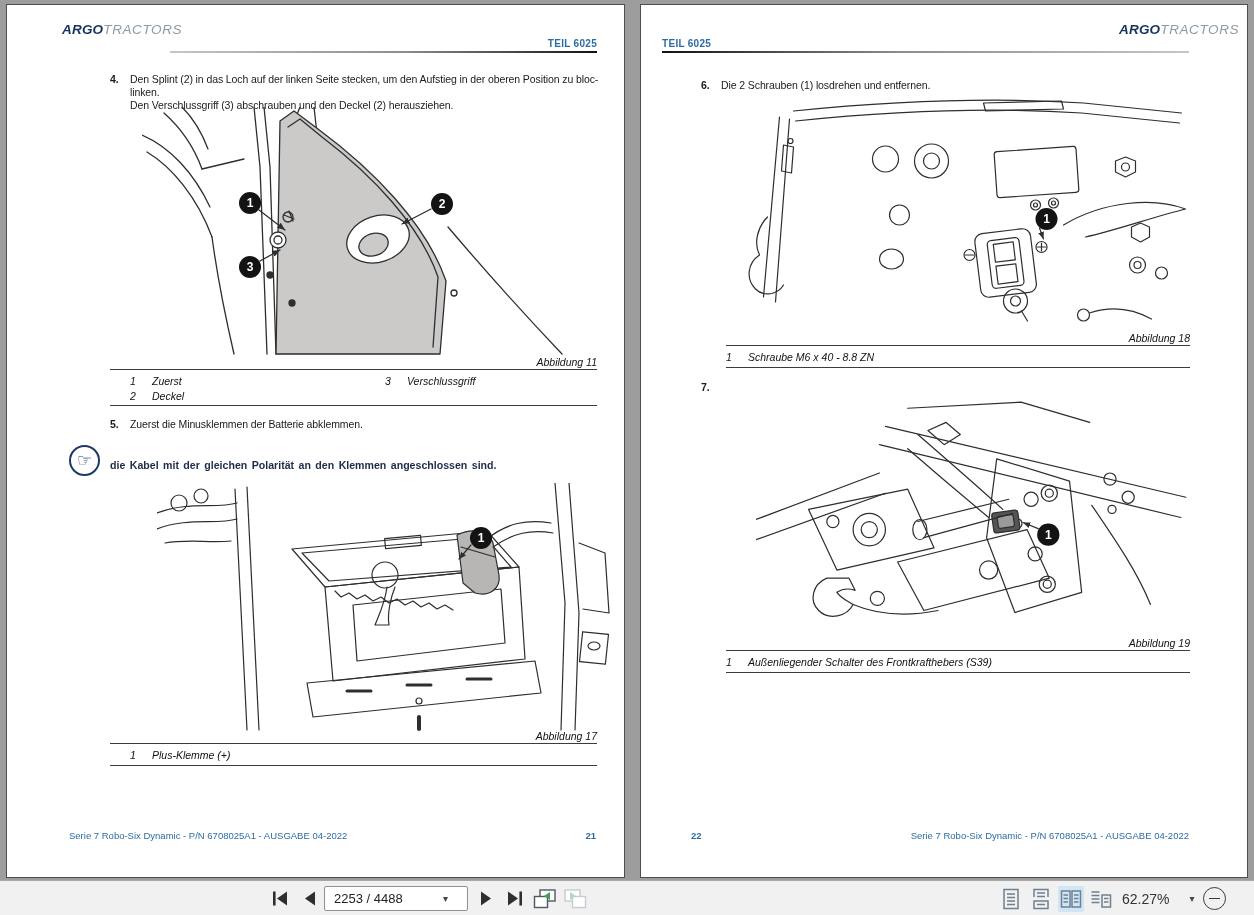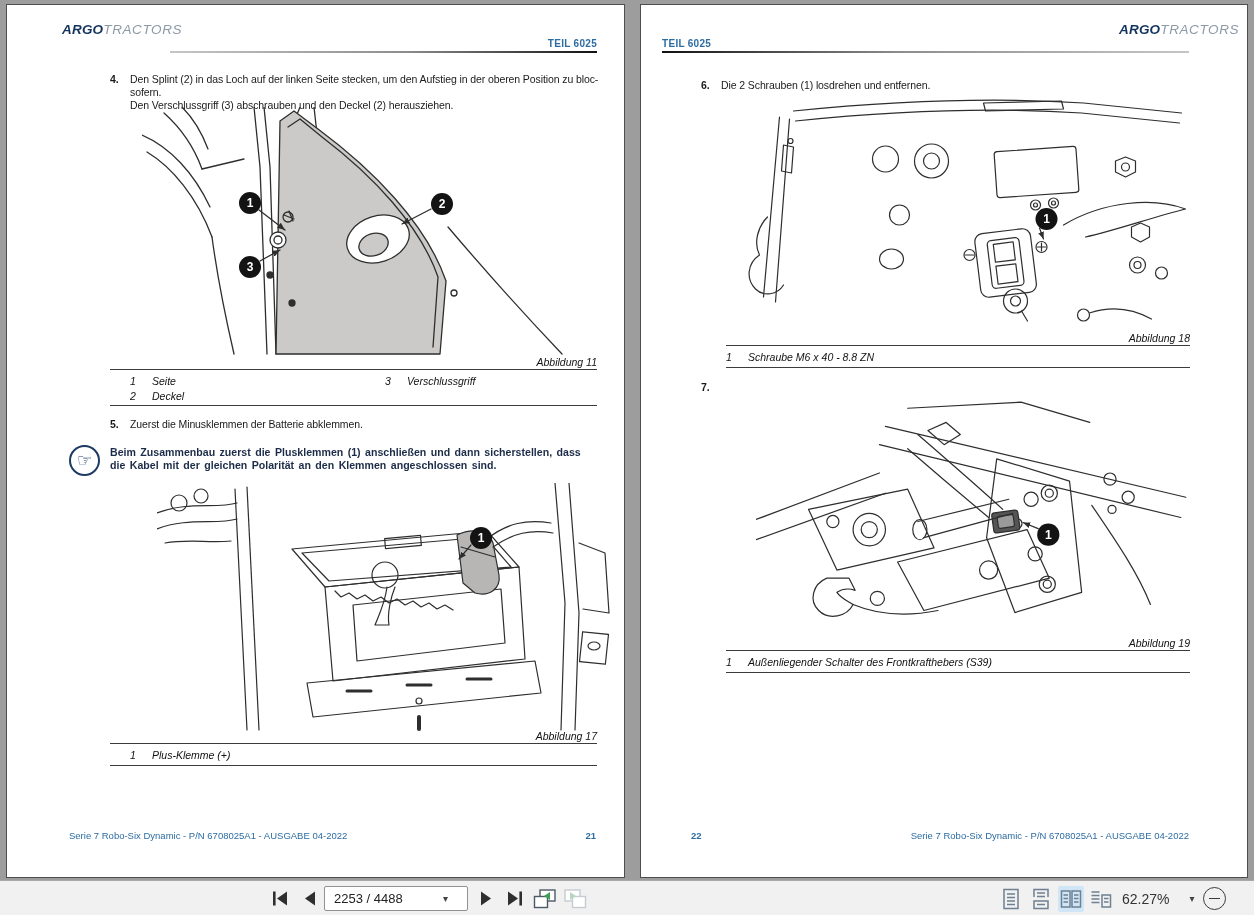--- a/index.html
+++ b/index.html
@@ -52,21 +52,21 @@
         <circle cx="30" cy="14" r="3" fill="#5d6b60"></circle>
         <path d="M2,17 C14,15 28,15 38,17" stroke="#9aa5ad" stroke-width="1" fill="none"></path>
       </svg>
       <div class="brand-word"><span class="brand-bold">ARGO</span><span class="brand-light">TRACTORS</span></div>
     </div>
     <div class="abs section-label" style="right:27px;top:33px">TEIL 6025</div>
     <div class="hdr-rule-l" style="left:163px;right:27px;top:46px"></div>
 
     <div class="abs body-text step-num" style="left:103px;top:68px">4.</div>
     <div class="abs body-text" style="left:123px;top:68px">Den Splint (2) in das Loch auf der linken Seite stecken, um den Aufstieg in der oberen Position zu bloc-</div>
-    <div class="abs body-text" style="left:123px;top:81px">sofern.</div>
+    <div class="abs body-text" style="left:123px;top:81px">linken.</div>
     <div class="abs body-text" style="left:123px;top:94px">Den Verschlussgriff (3) abschrauben und den Deckel (2) herausziehen.</div>
 
     <svg class="abs" style="left:135px;top:102px" width="460" height="248" viewBox="0 0 460 248">
       <defs>
           <marker id="ah16" markerWidth="7" markerHeight="6" refX="6" refY="2.5" orient="auto">
             <path d="M0,0 L6,2.5 L0,5 Z" fill="#2e2e2e"></path>
           </marker>
         </defs>
       <g stroke="#2e2e2e" fill="none" stroke-width="1.3" stroke-linecap="round" stroke-linejoin="round">
         <path d="M5,45 C30,60 55,90 70,130"></path>
@@ -101,34 +101,33 @@
           <text class="co" x="108" y="100">1</text>
         <circle cx="300" cy="97" r="11" fill="#131313"></circle>
           <text class="co" x="300" y="101">2</text>
         <circle cx="108" cy="160" r="11" fill="#131313"></circle>
           <text class="co" x="108" y="164">3</text>
       </g>
     </svg>
     <div class="abs caption" style="right:27px;top:351px">Abbildung 11</div>
     <div class="rule" style="left:103px;right:27px;top:364px"></div>
     <div class="abs legend-item" style="left:123px;top:370px">1</div>
-    <div class="abs legend-item" style="left:145px;top:370px">Seite</div>
+    <div class="abs legend-item" style="left:145px;top:370px">Zuerst</div>
     <div class="abs legend-item" style="left:123px;top:385px">2</div>
     <div class="abs legend-item" style="left:145px;top:385px">Deckel</div>
     <div class="abs legend-item" style="left:378px;top:370px">3</div>
     <div class="abs legend-item" style="left:400px;top:370px">Verschlussgriff</div>
     <div class="rule" style="left:103px;right:27px;top:400px"></div>
 
     <div class="abs body-text step-num" style="left:103px;top:413px">5.</div>
     <div class="abs body-text" style="left:123px;top:413px">Zuerst die Minusklemmen der Batterie abklemmen.</div>
 
     <div class="abs note-icon" style="left:62px;top:440px">
         <span>☞</span>
       </div>
-    <div class="abs note-text" style="left:103px;top:441px">Beim Zusammenbau zuerst die Plusklemmen (1) anschließen und dann sicherstellen, dass</div>
     <div class="abs note-text" style="left:103px;top:454px">die Kabel mit der gleichen Polarität an den Klemmen angeschlossen sind.</div>
 
     <svg class="abs" style="left:150px;top:478px" width="460" height="248" viewBox="0 0 460 248">
       <defs>
           <marker id="ah17" markerWidth="7" markerHeight="6" refX="6" refY="2.5" orient="auto">
             <path d="M0,0 L6,2.5 L0,5 Z" fill="#2e2e2e"></path>
           </marker>
         </defs>
       <g stroke="#2e2e2e" fill="none" stroke-width="1.2" stroke-linecap="round" stroke-linejoin="round">
         <path d="M78,6 L90,247"></path>

